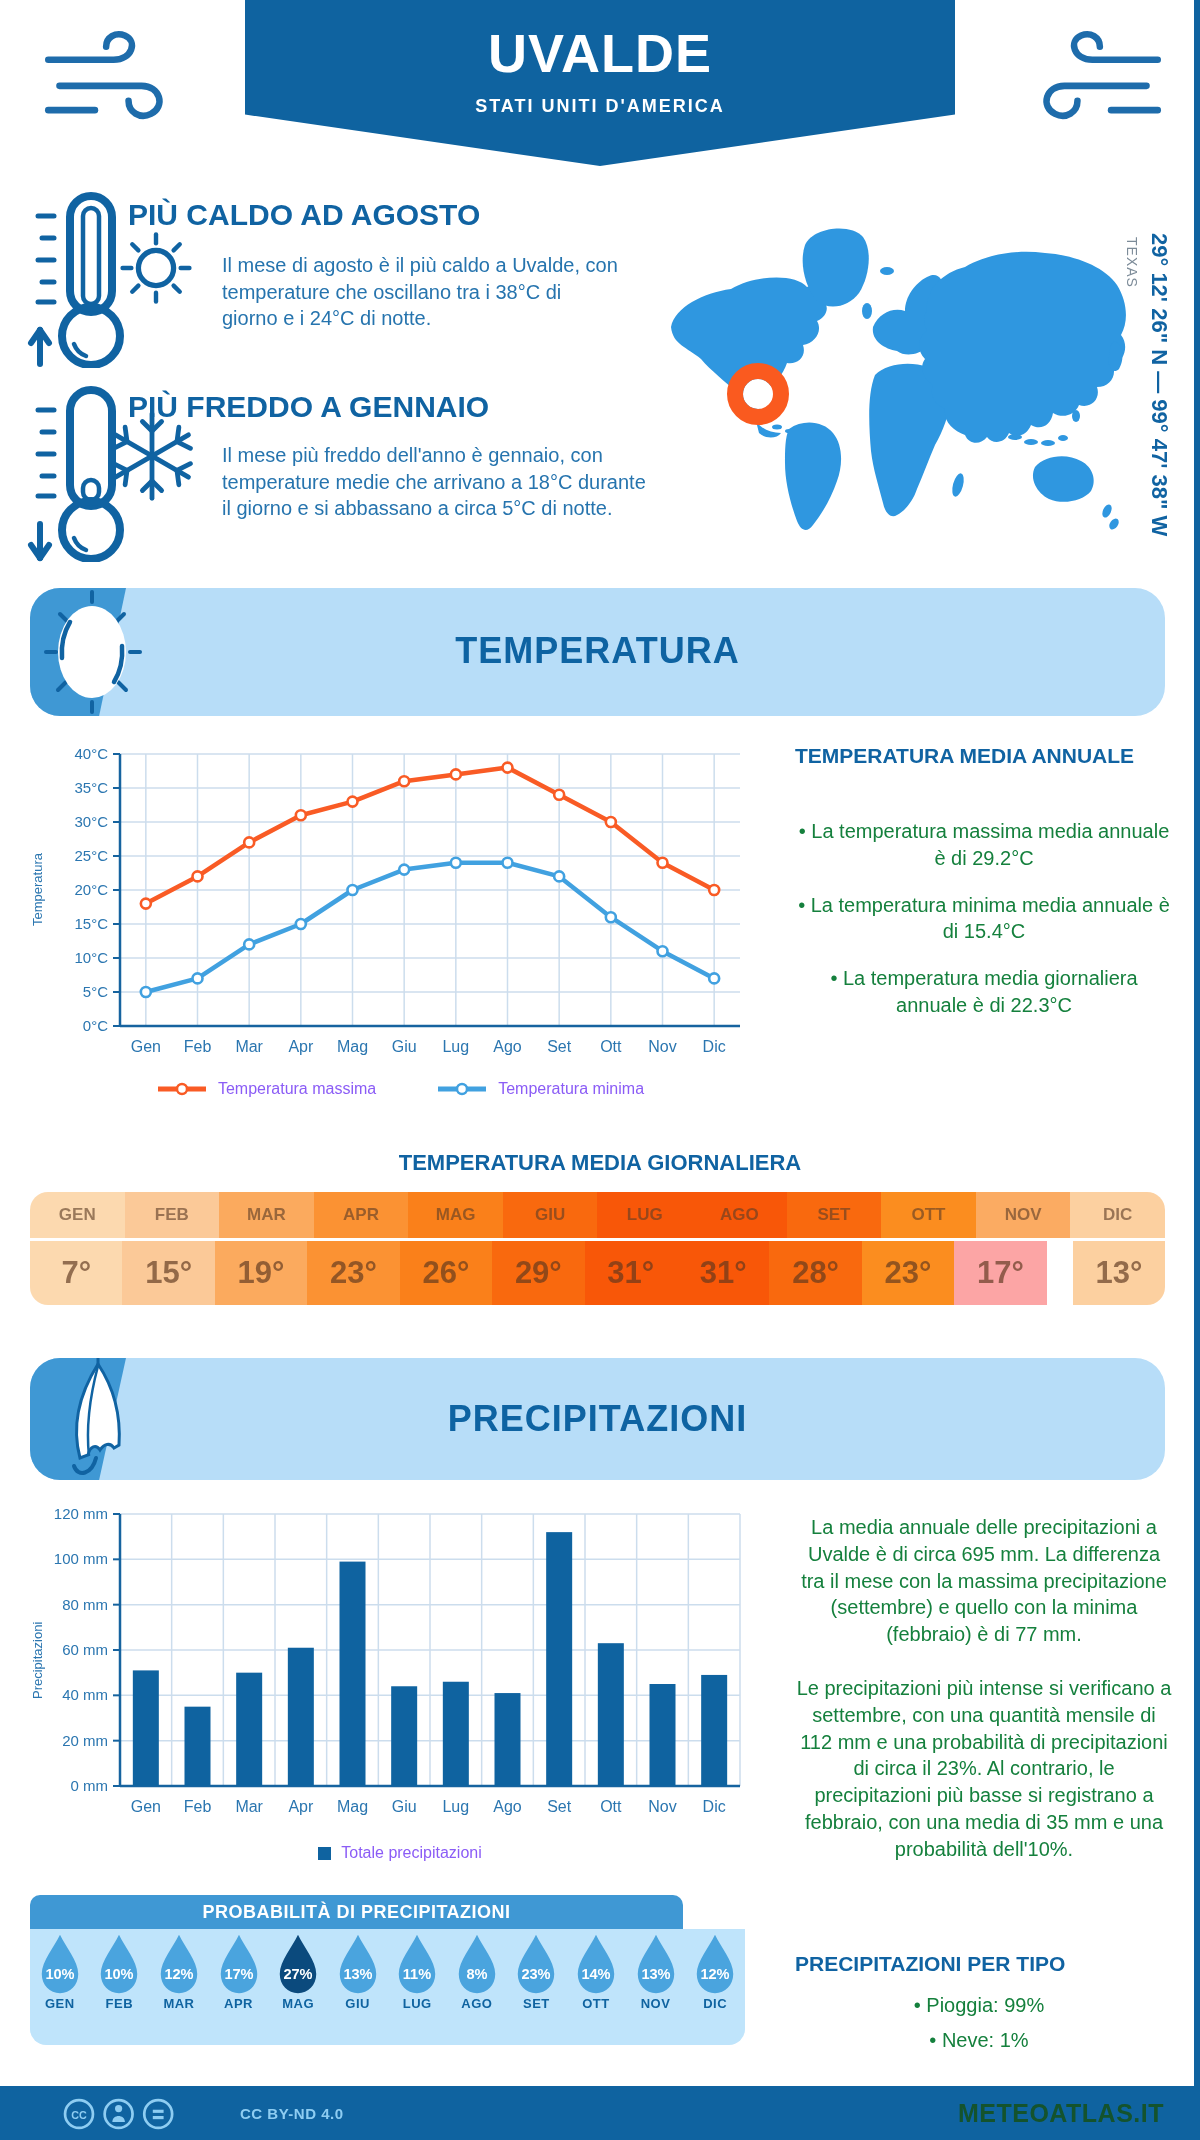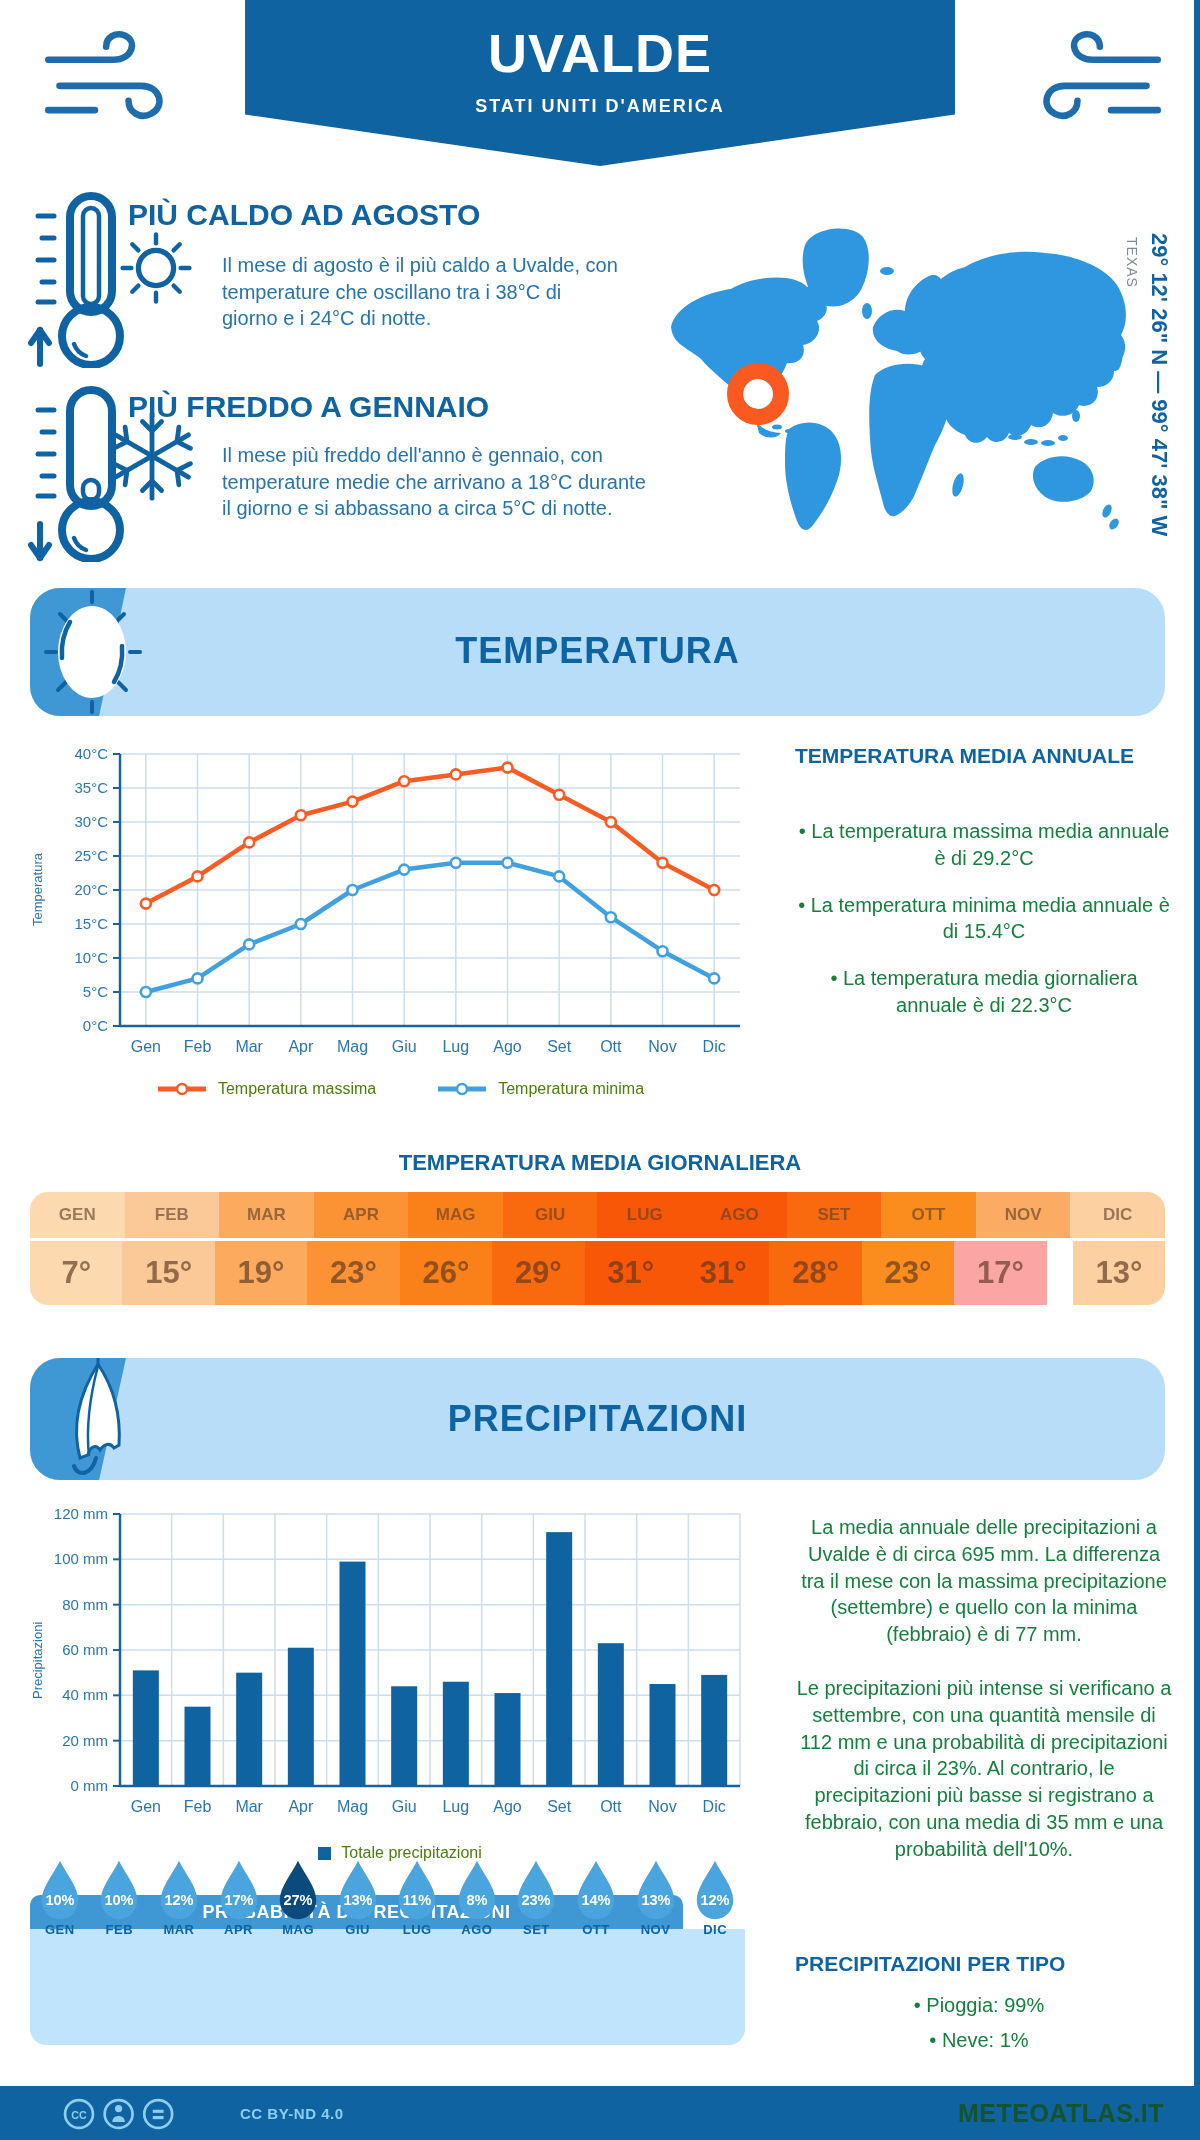--- a/index.html
+++ b/index.html
@@ -31,21 +31,21 @@
   .secbanner{left:30px;width:1135px;background:#b7ddf8;border-radius:30px;overflow:hidden;}
   .secbanner .iconbox{position:absolute;left:0;top:0;width:96px;height:100%;background:#3f98d4;
                       clip-path:polygon(0 0,100% 0,72% 100%,0 100%);}
   .secbanner .sectitle{position:absolute;left:0;width:100%;text-align:center;
                        font-size:36px;font-weight:800;color:#0e63a2;letter-spacing:1px;}
 
   
   .ylabel{font-size:13px;color:#2b76b0;display:flex;align-items:center;justify-content:center;
           transform:rotate(180deg);}
   .legend{display:flex;justify-content:center;gap:60px;align-items:center;}
-  .legend .item{display:flex;align-items:center;gap:10px;font-size:16px;color:#4d7c0f;}
+  .legend .item{display:flex;align-items:center;gap:10px;font-size:16px;color:#8b5cf6;}
   .sq{display:inline-block;width:13px;height:13px;background:#0f63a0;}
 
   .colhead{font-size:21px;font-weight:700;color:#1063a2;}
   .coltext{font-size:20px;line-height:1.34;color:#15803d;text-align:center;}
   .bullet{margin-bottom:20px;}
 
   
   #temp-table-title{left:0;top:1150px;width:1200px;text-align:center;font-size:22px;font-weight:800;color:#1063a2;}
   .trow{left:30px;width:1135px;display:flex;}
   .trow .cell{flex:1;display:flex;align-items:center;justify-content:center;}
@@ -55,21 +55,21 @@
   #temp-months .cell:last-child{border-radius:0 18px 0 0;}
   #temp-values{top:1241px;height:64px;}
   #temp-values .cell{font-size:31px;font-weight:800;color:rgba(93,55,30,.66);}
   #temp-values .cell:first-child{border-radius:0 0 0 18px;}
   #temp-values .cell:last-child{border-radius:0 0 18px 0;margin-left:26px;}
 
   
   #prob-header{left:30px;top:1895px;width:653px;height:34px;background:#3f98d4;border-radius:10px 10px 0 0;
                color:#fff;font-size:18px;font-weight:700;display:flex;align-items:center;justify-content:center;letter-spacing:.5px;}
   #prob-panel{left:30px;top:1929px;width:715px;height:116px;background:#bfe4fb;border-radius:0 0 16px 16px;}
-  #drops-row{left:30px;top:1859px;width:715px;display:flex;}
+  #drops-row{left:30px;top:1933px;width:715px;display:flex;}
   .dropcell{flex:1;display:flex;flex-direction:column;align-items:center;}
   .dropcell .mon{margin-top:1px;font-size:13px;font-weight:700;color:#0f63a0;letter-spacing:.5px;}
 
   
   #footer{left:0;top:2086px;width:1200px;height:54px;background:#0f63a0;}
   #license-label{left:240px;top:2105px;font-size:15px;font-weight:700;color:#8ecdf2;letter-spacing:.5px;}
   #brand{left:4px;top:2099px;width:1160px;text-align:right;font-size:25px;font-weight:800;color:#14532d;letter-spacing:.5px;}
 </style>
 </head>
 <body>

